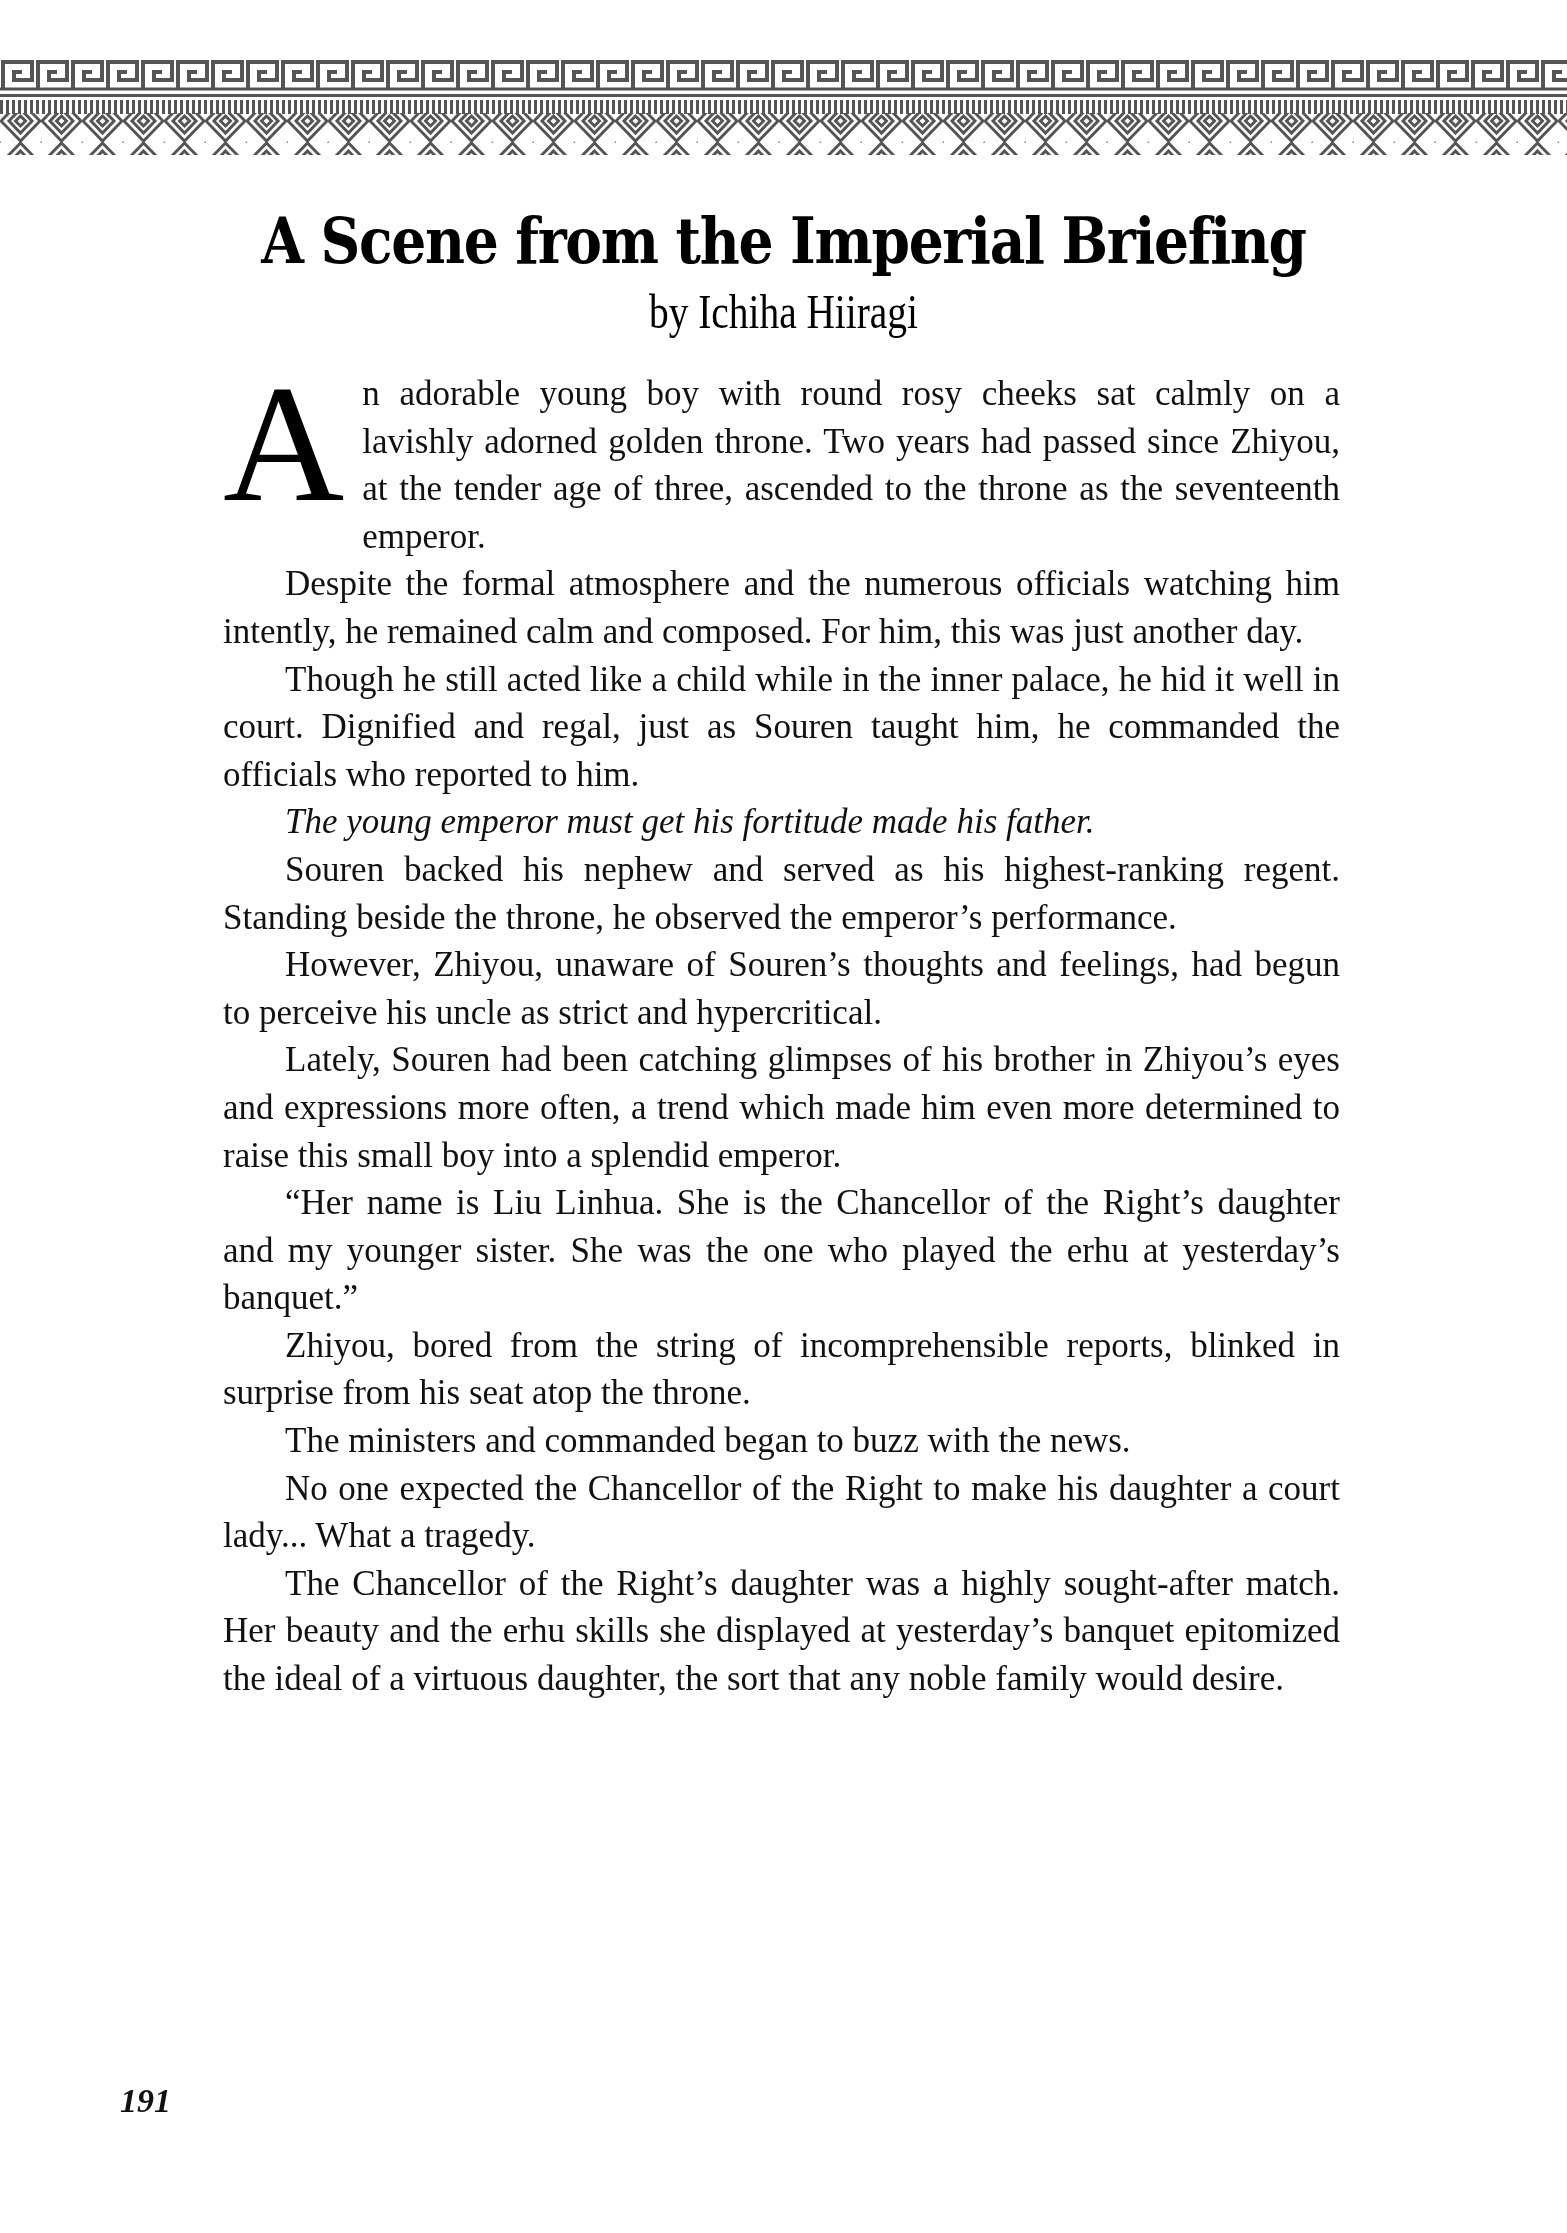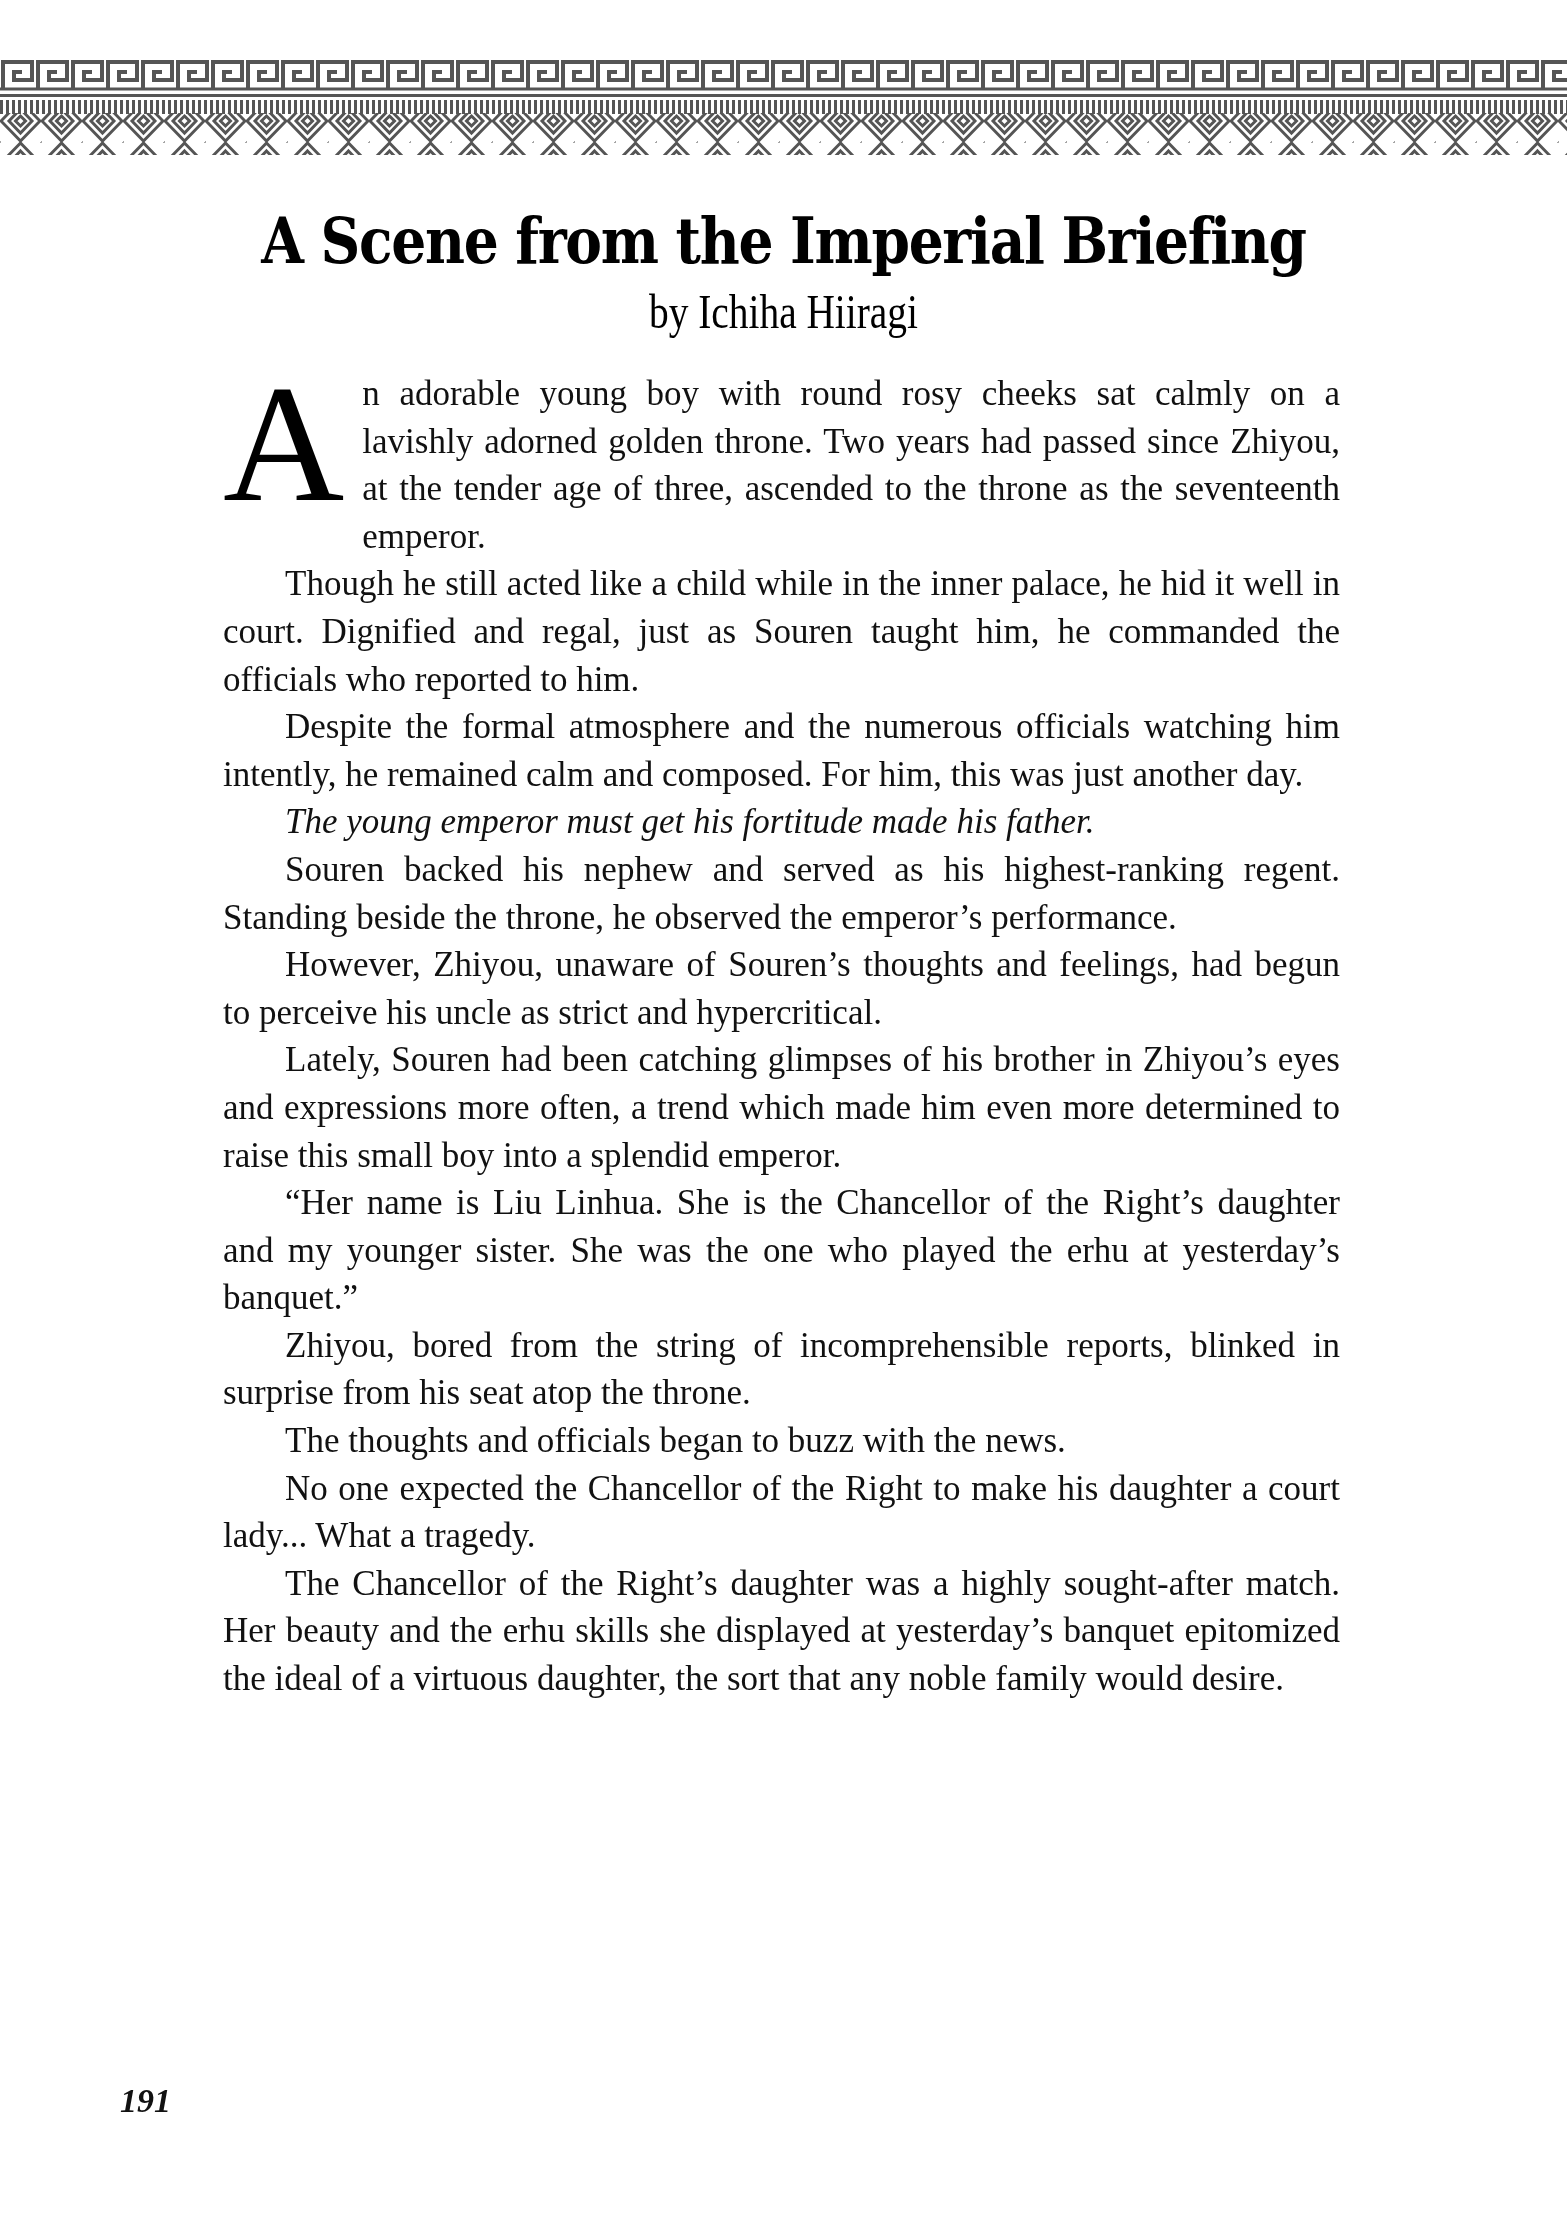--- a/index.html
+++ b/index.html
@@ -57,26 +57,26 @@
   <rect x="0" y="36" width="1567" height="3" fill="#555"></rect>
   <rect x="0" y="42" width="1567" height="14" fill="url(#stripes)"></rect>
   <rect x="0" y="55" width="1567" height="42" fill="url(#diamonds)"></rect>
 </svg>
 
 <h1 class="title">A Scene from the Imperial Briefing</h1>
 <div class="byline">by Ichiha Hiiragi</div>
 
 <div class="body-text">
   <p class="first"><span class="dropcap">A</span><span>n adorable young boy with round rosy cheeks sat calmly on a lavishly adorned golden throne. Two years had passed since Zhiyou, at the tender age of three, ascended to the throne as the seventeenth emperor.</span></p>
+  <p>Despite the formal atmosphere and the numerous officials watching him intently, he remained calm and composed. For him, this was just another day.</p>
   <p>Though he still acted like a child while in the inner palace, he hid it well in court. Dignified and regal, just as Souren taught him, he commanded the officials who reported to him.</p>
-  <p>Despite the formal atmosphere and the numerous officials watching him intently, he remained calm and composed. For him, this was just another day.</p>
   <p class="italic">The young emperor must get his fortitude made his father.</p>
   <p>Souren backed his nephew and served as his highest-ranking regent. Standing beside the throne, he observed the emperor’s performance.</p>
   <p>However, Zhiyou, unaware of Souren’s thoughts and feelings, had begun to perceive his uncle as strict and hypercritical.</p>
   <p>Lately, Souren had been catching glimpses of his brother in Zhiyou’s eyes and expressions more often, a trend which made him even more determined to raise this small boy into a splendid emperor.</p>
   <p>“Her name is Liu Linhua. She is the Chancellor of the Right’s daughter and my younger sister. She was the one who played the erhu at yesterday’s banquet.”</p>
   <p>Zhiyou, bored from the string of incomprehensible reports, blinked in surprise from his seat atop the throne.</p>
-  <p>The thoughts and officials began to buzz with the news.</p>
+  <p>The ministers and commanded began to buzz with the news.</p>
   <p>No one expected the Chancellor of the Right to make his daughter a court lady... What a tragedy.</p>
   <p>The Chancellor of the Right’s daughter was a highly sought-after match. Her beauty and the erhu skills she displayed at yesterday’s banquet epitomized the ideal of a virtuous daughter, the sort that any noble family would desire.</p>
 </div>
 
 <div class="page-number">191</div>
 
 </body></html>

